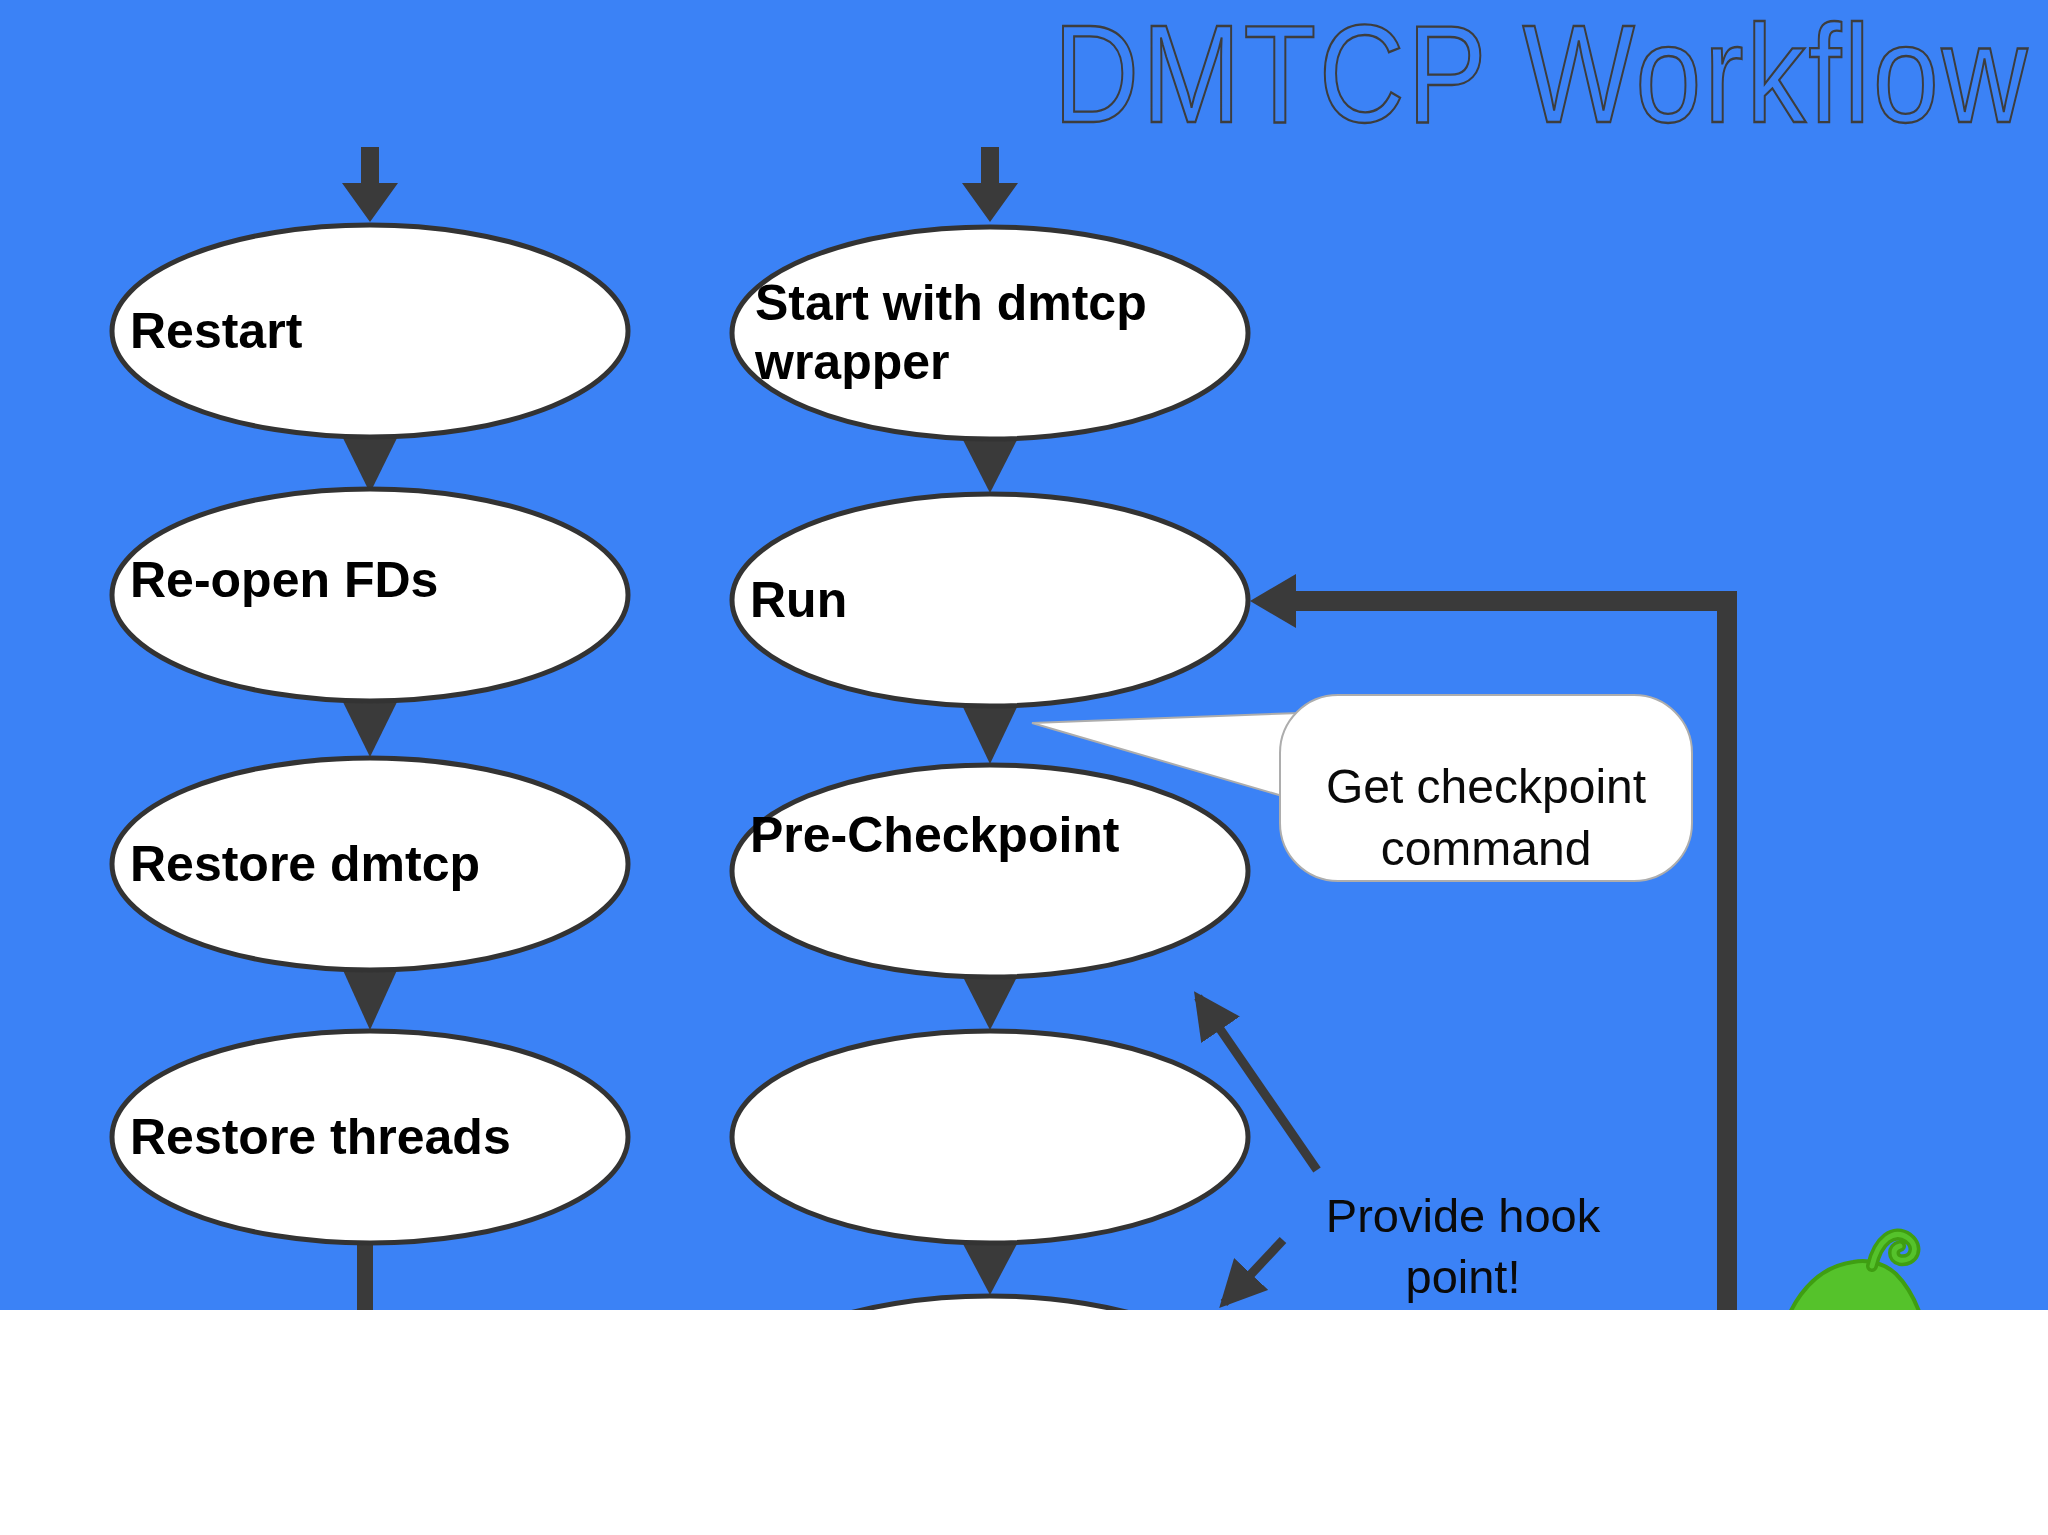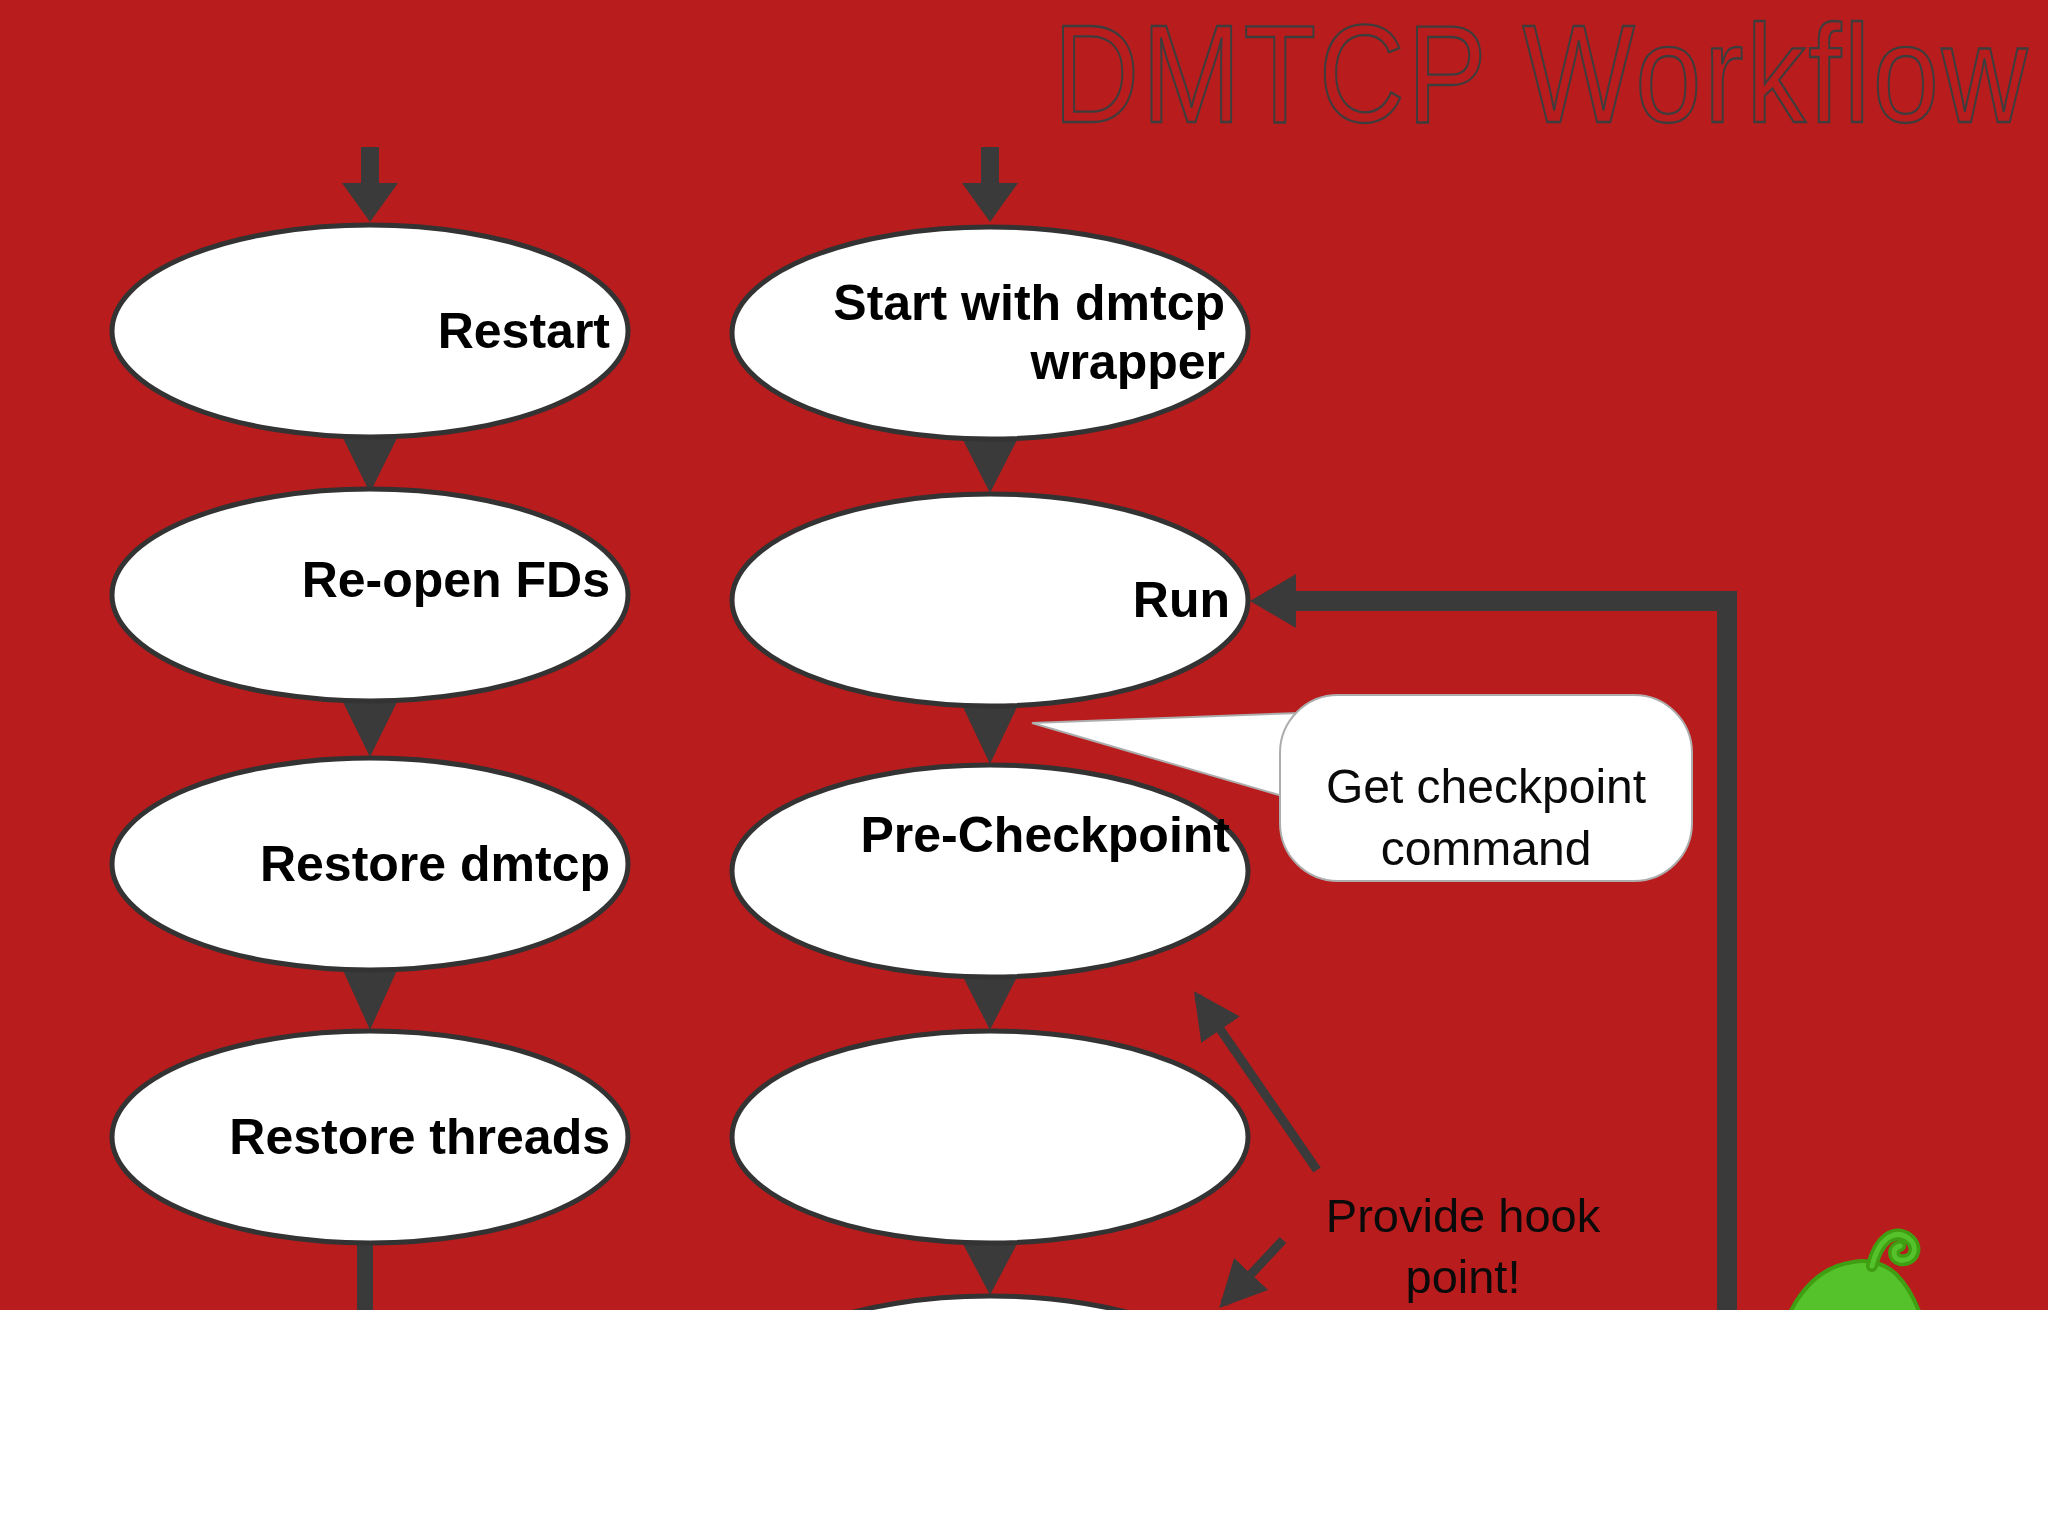--- a/index.html
+++ b/index.html
@@ -1,23 +1,23 @@
 <!DOCTYPE html>
 <html><head>
 <meta charset="utf-8">
 <style>
   html,body{margin:0;padding:0;background:#ffffff;}
   .stage{
-    position:relative;width:2048px;height:1310px;background:#b91c1c;overflow:hidden;
+    position:relative;width:2048px;height:1310px;background:#3b82f6;overflow:hidden;
     font-family:"Liberation Sans","DejaVu Sans",sans-serif;
   }
   .stage svg{position:absolute;left:0;top:0;}
   .node-label{
     position:absolute;transform:translate(-50%,-50%);
-    width:480px;text-align:right;
+    width:480px;text-align:left;
     font-weight:700;font-size:50px;line-height:1.18;color:#000;
   }
   .annot{
     position:absolute;transform:translate(-50%,-50%);
     text-align:center;font-weight:400;color:#0a0a0a;
   }
   .annot.bubble-text{width:400px;font-size:48px;line-height:1.3;}
   .annot.hook-text{width:340px;font-size:47px;line-height:1.3;}
 </style>
 </head>

